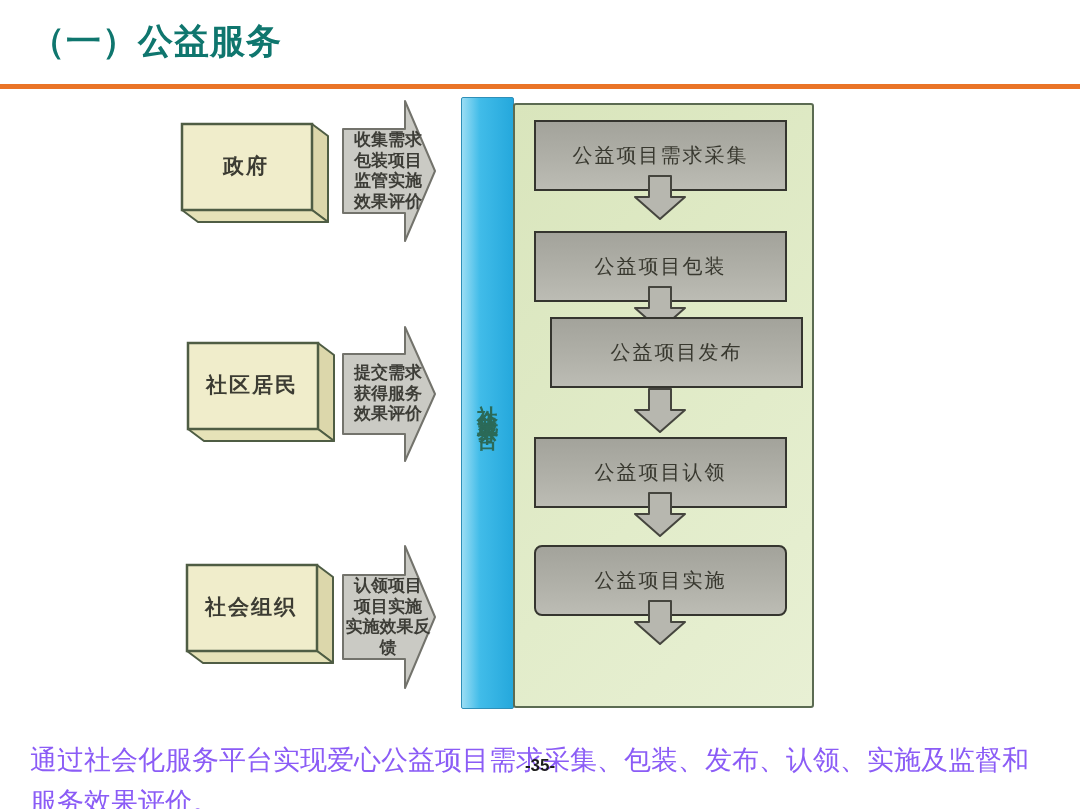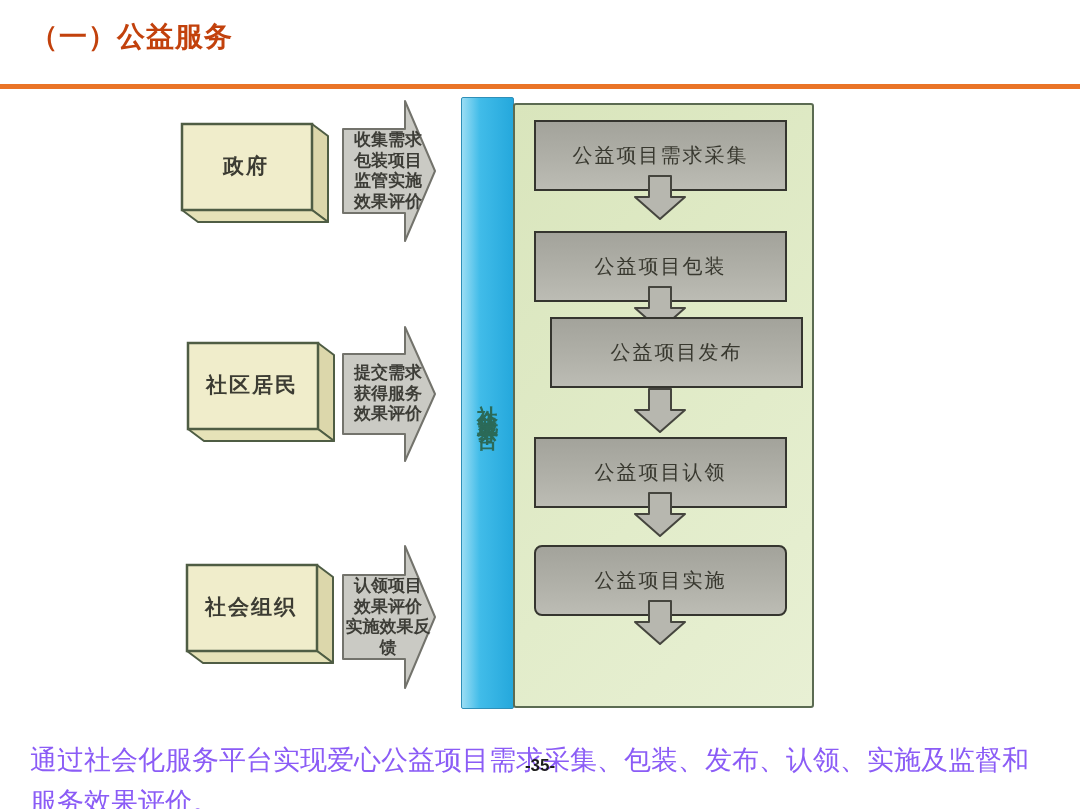--- a/index.html
+++ b/index.html
@@ -1,20 +1,20 @@
 <!DOCTYPE html>
 <html><head>
 <meta charset="utf-8">
 <style>
   html,body{margin:0;padding:0;background:#ffffff;}
   body{font-family:"Liberation Sans","DejaVu Sans",sans-serif;}
   .slide{position:relative;width:1080px;height:809px;background:#ffffff;overflow:hidden;}
 
-  .slide-title{position:absolute;left:30px;top:18px;font-size:28px;font-weight:700;
-    color:#c2410c;letter-spacing:1px;}
+  .slide-title{position:absolute;left:30px;top:18px;font-size:35px;font-weight:700;
+    color:#0f766e;letter-spacing:1px;}
   .title-divider{position:absolute;left:0;top:84px;width:1080px;height:5px;background:#ea7427;}
 
   
   .actor{position:absolute;width:150px;height:112px;}
   .actor svg{position:absolute;left:0;top:0;}
   .actor .actor-label{position:absolute;left:0;top:0;width:132px;height:88px;
     display:flex;align-items:center;justify-content:center;
     font-size:21px;font-weight:600;color:#3c3c33;letter-spacing:2px;}
 
   
@@ -102,21 +102,21 @@
     <div class="arrow-text">提交需求
 获得服务
 效果评价</div>
   </div>
 
   <div class="flow-arrow" style="left:342px;top:542px;width:95px;height:150px;">
     <svg width="95" height="150" viewBox="0 0 95 150">
       <polygon points="1,33 63,33 63,4 93,75 63,146 63,117 1,117" fill="#cacac4" stroke="#73736c" stroke-width="2" stroke-linejoin="round"></polygon>
     </svg>
     <div class="arrow-text">认领项目
-效果评价
+项目实施
 实施效果反馈</div>
   </div>
 
   <div class="platform-bar">
     <div class="platform-label">社会化服务平台</div>
   </div>
 
   <div class="process-panel">
 
     <div class="step-box" style="top:15px;">公益项目需求采集</div>

